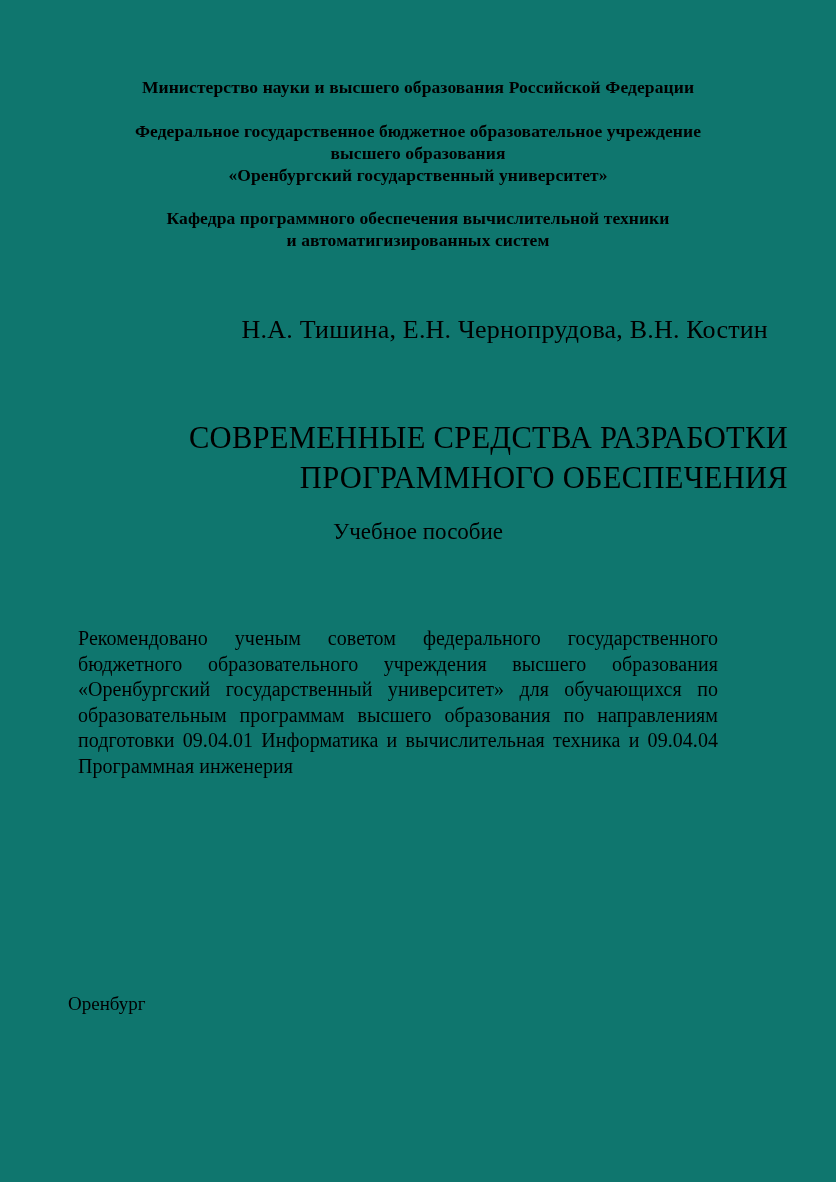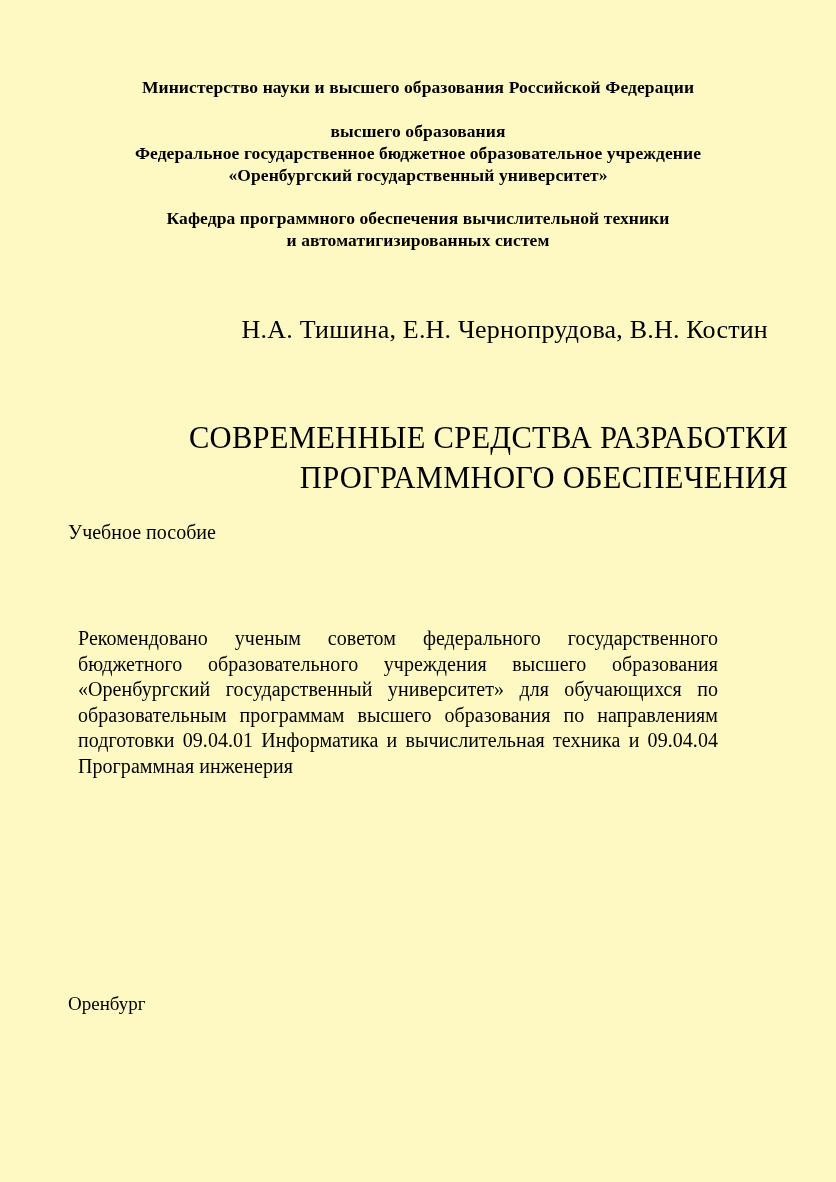--- a/index.html
+++ b/index.html
@@ -11,21 +11,21 @@
   body {
     font-family: "Liberation Serif", "DejaVu Serif", serif;
     color: #000000;
     -webkit-font-smoothing: antialiased;
   }
   .page {
     position: relative;
     width: 836px;
     height: 1182px;
     margin: 0 auto;
-    background: #fef9c3;
+    background: #0f766e;
     overflow: hidden;
     box-sizing: border-box;
   }
 
   
   .masthead {
     position: absolute;
     left: 78px;
     top: 76px;
     width: 680px;
@@ -68,21 +68,22 @@
     letter-spacing: 0.3px;
   }
   .main-title .t-line { display: block; white-space: nowrap; }
 
   
   .subtitle {
     position: absolute;
     left: 68px;
     top: 516px;
     width: 700px;
-    font-size: 20px;
+    text-align: center;
+    font-size: 23px;
     line-height: 32px;
     font-weight: normal;
   }
 
   
   .recommendation {
     position: absolute;
     left: 78px;
     top: 626px;
     width: 640px;
@@ -106,22 +107,22 @@
   .imprint .imp-line { display: block; }
 </style>
 </head>
 <body>
 
 <div class="page">
 
   <div class="masthead">
     <div class="line">Министерство науки и высшего образования Российской Федерации</div>
     <div class="gap-lg"></div>
+    <div class="line">Федеральное государственное бюджетное образовательное учреждение</div>
     <div class="line">высшего образования</div>
-    <div class="line">Федеральное государственное бюджетное образовательное учреждение</div>
     <div class="line">«Оренбургский государственный университет»</div>
     <div class="gap-md"></div>
     <div class="line">Кафедра программного обеспечения вычислительной техники</div>
     <div class="line">и автоматигизированных систем</div>
   </div>
 
   <div class="authors">Н.А. Тишина, Е.Н. Чернопрудова, В.Н. Костин</div>
 
   <div class="main-title">
     <span class="t-line">СОВРЕМЕННЫЕ СРЕДСТВА РАЗРАБОТКИ</span>

